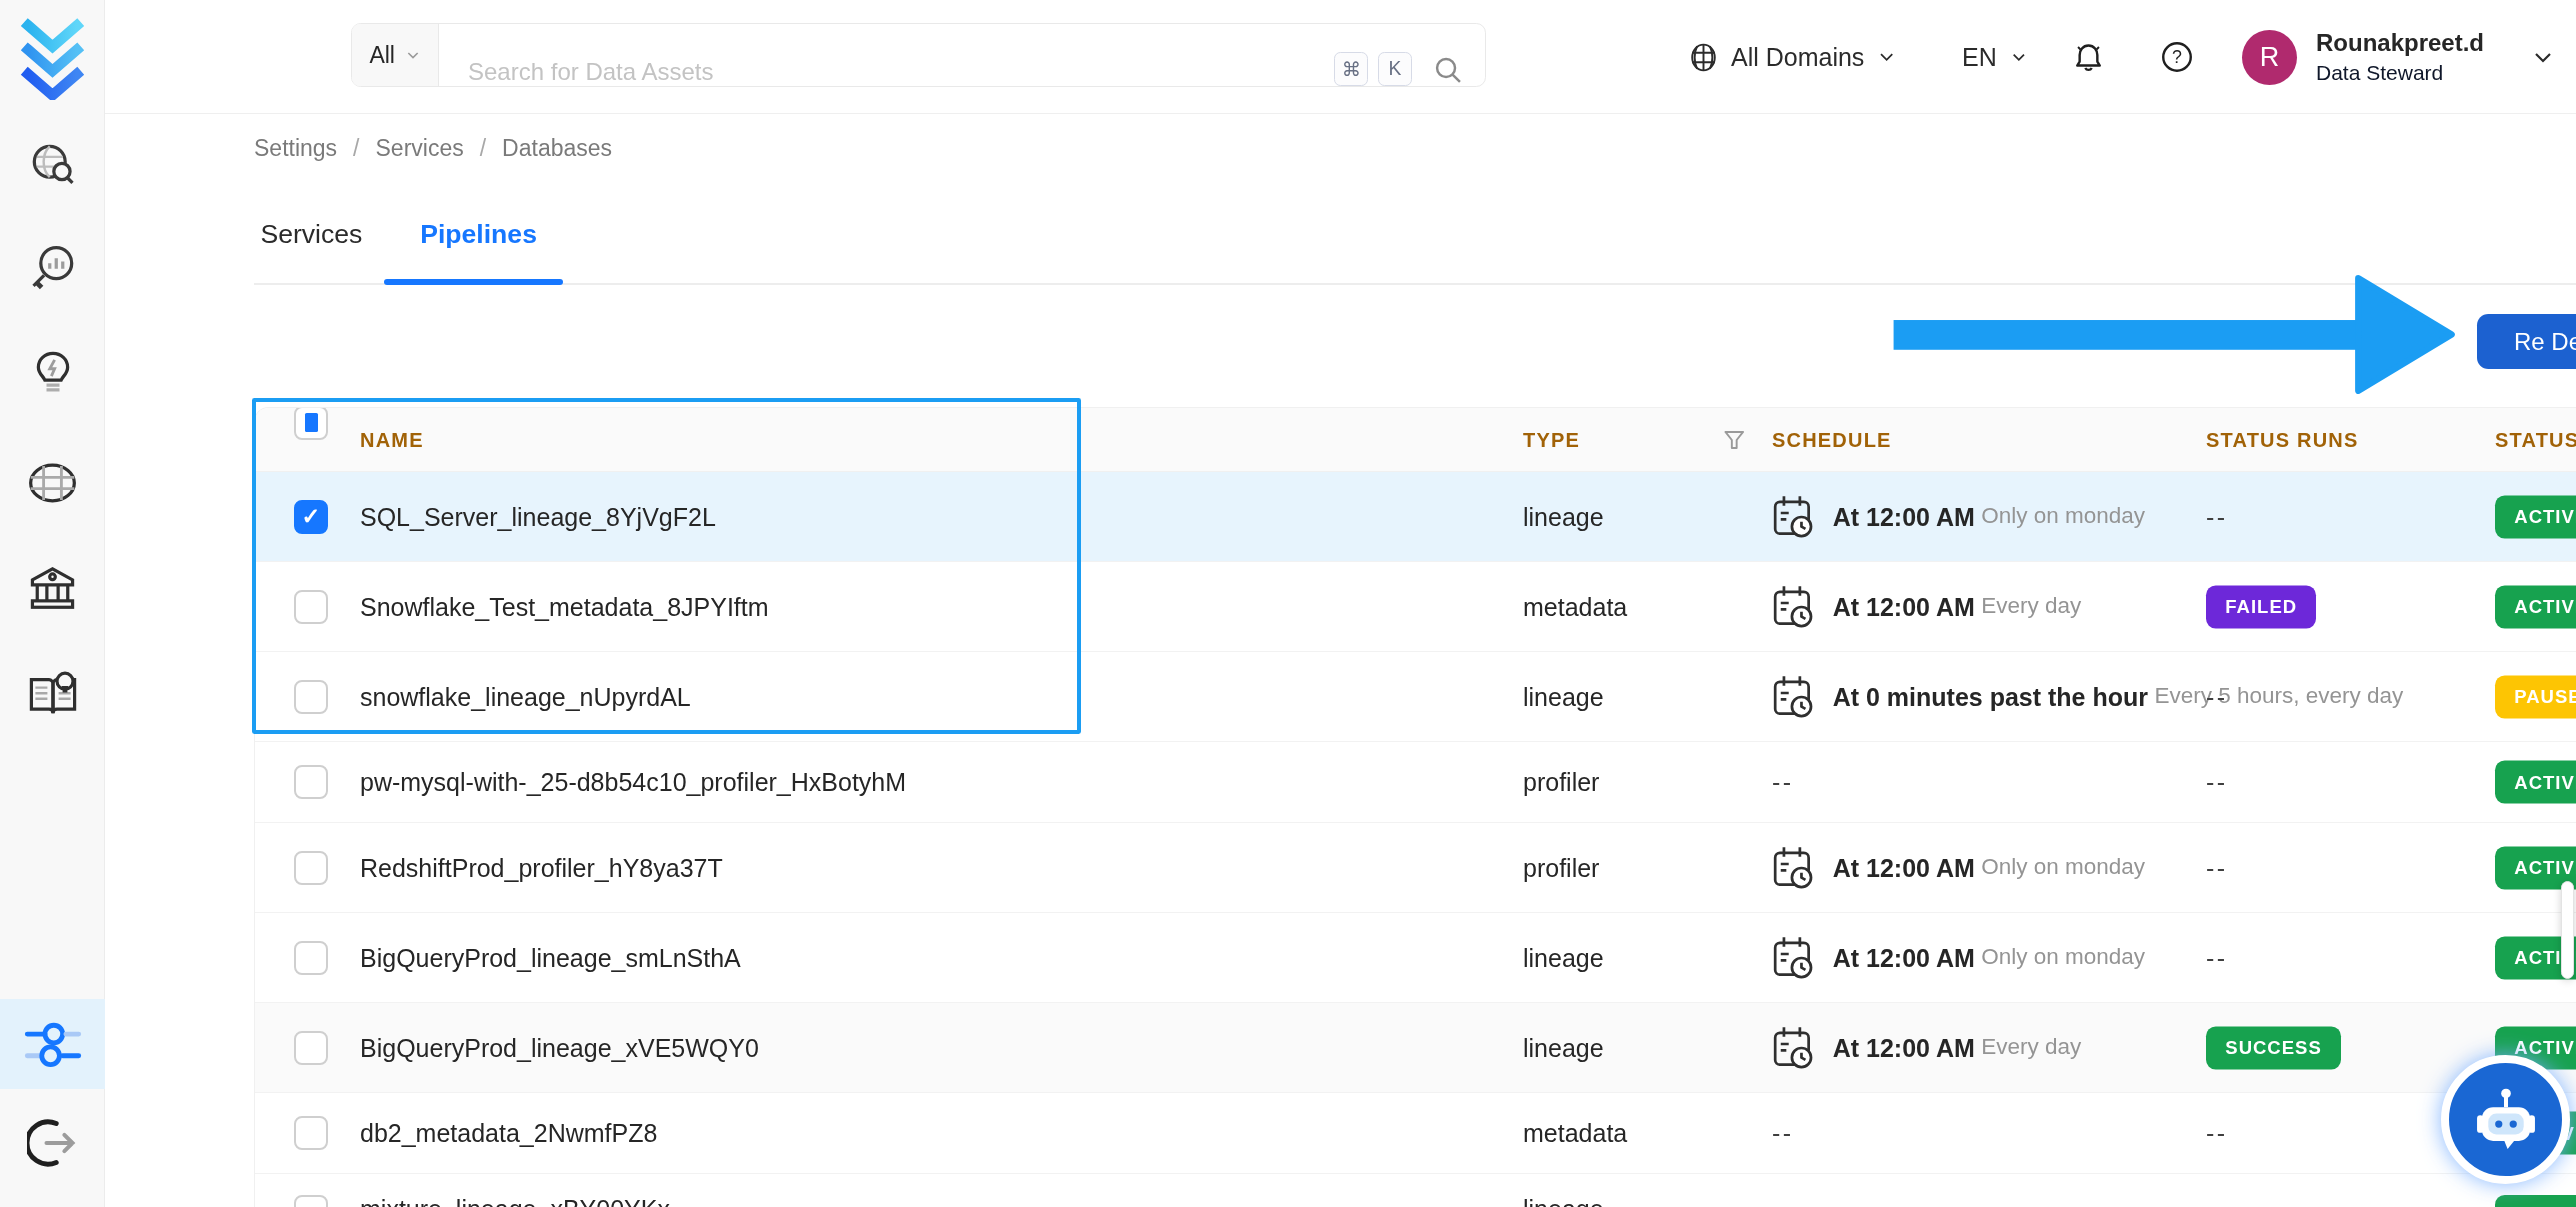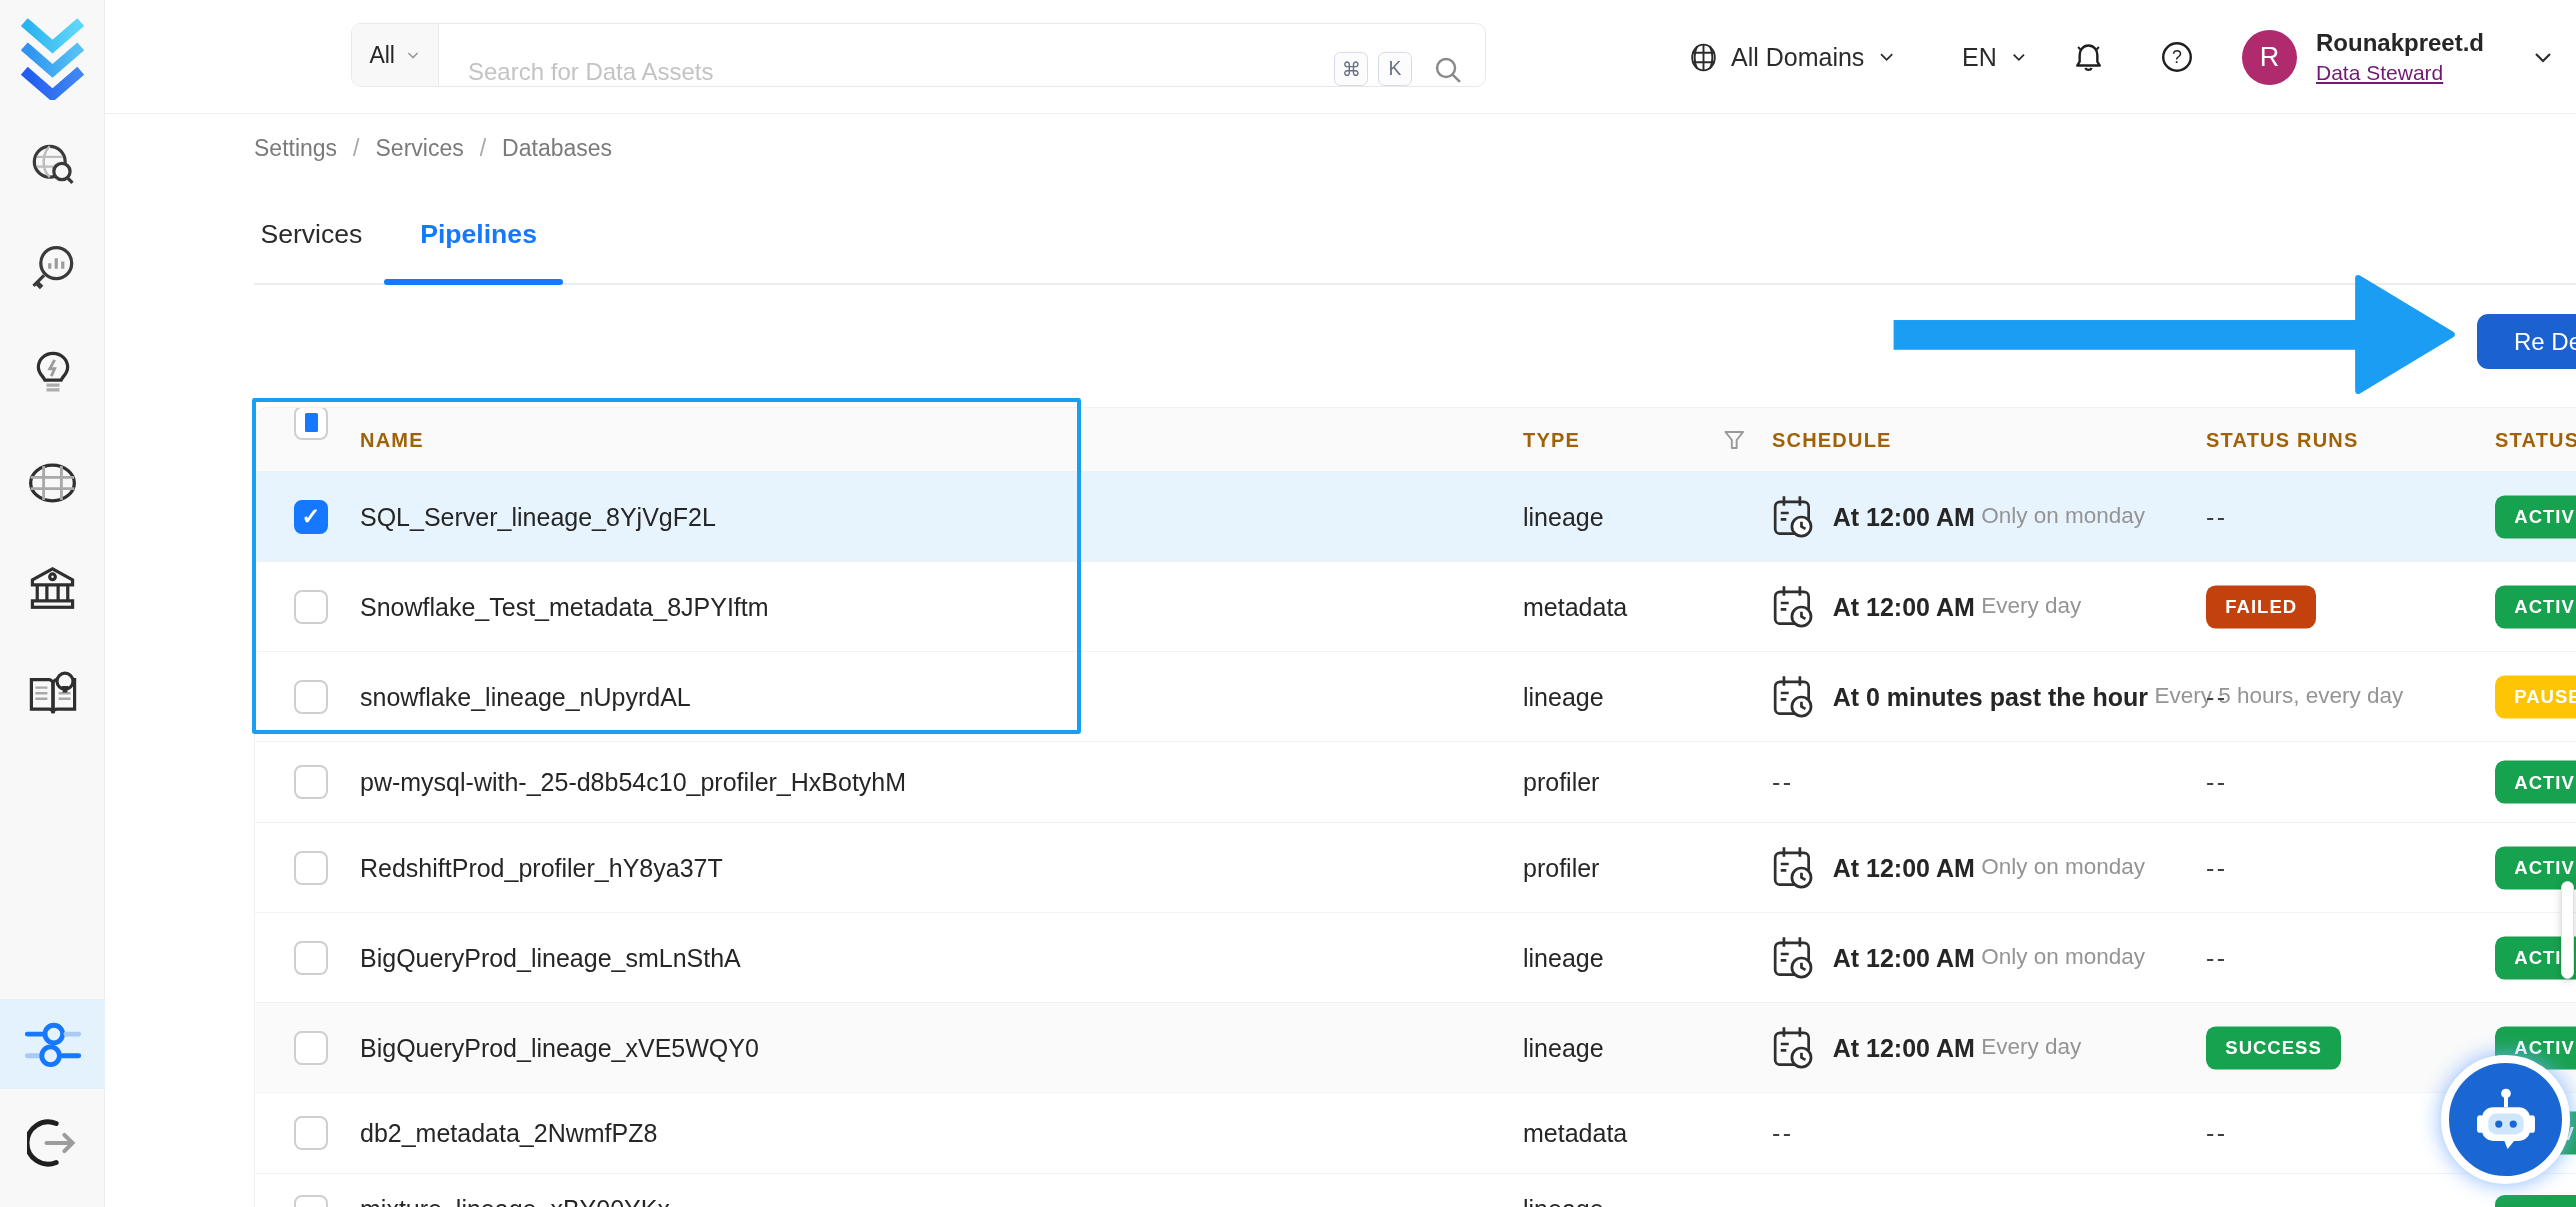--- a/index.html
+++ b/index.html
@@ -39,21 +39,21 @@
   .tb-item { position:absolute; top:0; height:114px; display:flex; align-items:center; gap:13px; cursor:pointer; }
   .tb-domains { left:1584px; font-size:25px; }
   .tb-lang { left:1857px; font-size:25px; }
   .tb-bell { left:1965px; }
   .tb-help { left:2055px; }
   .tb-avatar { left:2137px; }
   .avatar-circle { width:55px; height:55px; border-radius:50%; background:#b02a6e;
     color:#fff; font-size:27px; display:flex; align-items:center; justify-content:center; }
   .tb-user { left:2211px; flex-direction:column; align-items:flex-start; justify-content:center; gap:4.8px; }
   .user-name { font-size:24px; font-weight:700; color:#262626; }
-  .user-role { font-size:21px; color:#701a75;text-decoration:underline; }
+  .user-role { font-size:21px; color:#0f172a; }
   .tb-caret { left:2426px; }
 
   
   .breadcrumb { position:absolute; left:254px; top:135px; display:flex; gap:16px;
     font-size:23px; color:#7a7a7a; z-index:5; }
   .crumb { cursor:pointer; }
   .crumb-sep { color:#a8a8a8; }
   .tabs { position:absolute; left:254px; top:219px; display:flex; gap:45px; z-index:5; }
   .tab { font-size:26.6px; color:#2b2b2b; font-weight:500; padding:0 6.4px; cursor:pointer; }
   .tab.active { color:#1677ff; font-weight:700; }
@@ -364,21 +364,21 @@
             <line x1="11" y1="24" x2="21" y2="24"></line>
             <line x1="11" y1="32" x2="18" y2="32"></line>
             <circle cx="37" cy="41" r="12" fill="#fff"></circle>
             <path d="M37 35 V41 L42 44"></path>
           </svg>
           <span class="sch-lines">
             <span class="sch1">At 12:00 AM</span>
             <span class="sch2">Every day</span>
           </span>
         </span>
-    <span class="cell c-recent"><span class="badge" style="background: #c2410c;">FAILED</span></span>
+    <span class="cell c-recent"><span class="badge" style="background: #6d28d9;">FAILED</span></span>
     <span class="cell c-status"><span class="badge" style="background: rgb(23, 162, 79);">ACTIVE</span></span>
   </div>
 
   <div class="trow" style="height: 90px;">
     <span class="cb"></span>
     <span class="cell c-name">snowflake_lineage_nUpyrdAL</span>
     <span class="cell c-type">lineage</span>
     <span class="cell c-sched">
           <svg width="43" height="47" viewBox="0 0 54 58" fill="none" stroke="#2f2f2f" stroke-width="3.4">
             <rect x="4" y="10" width="42" height="40" rx="6"></rect>

